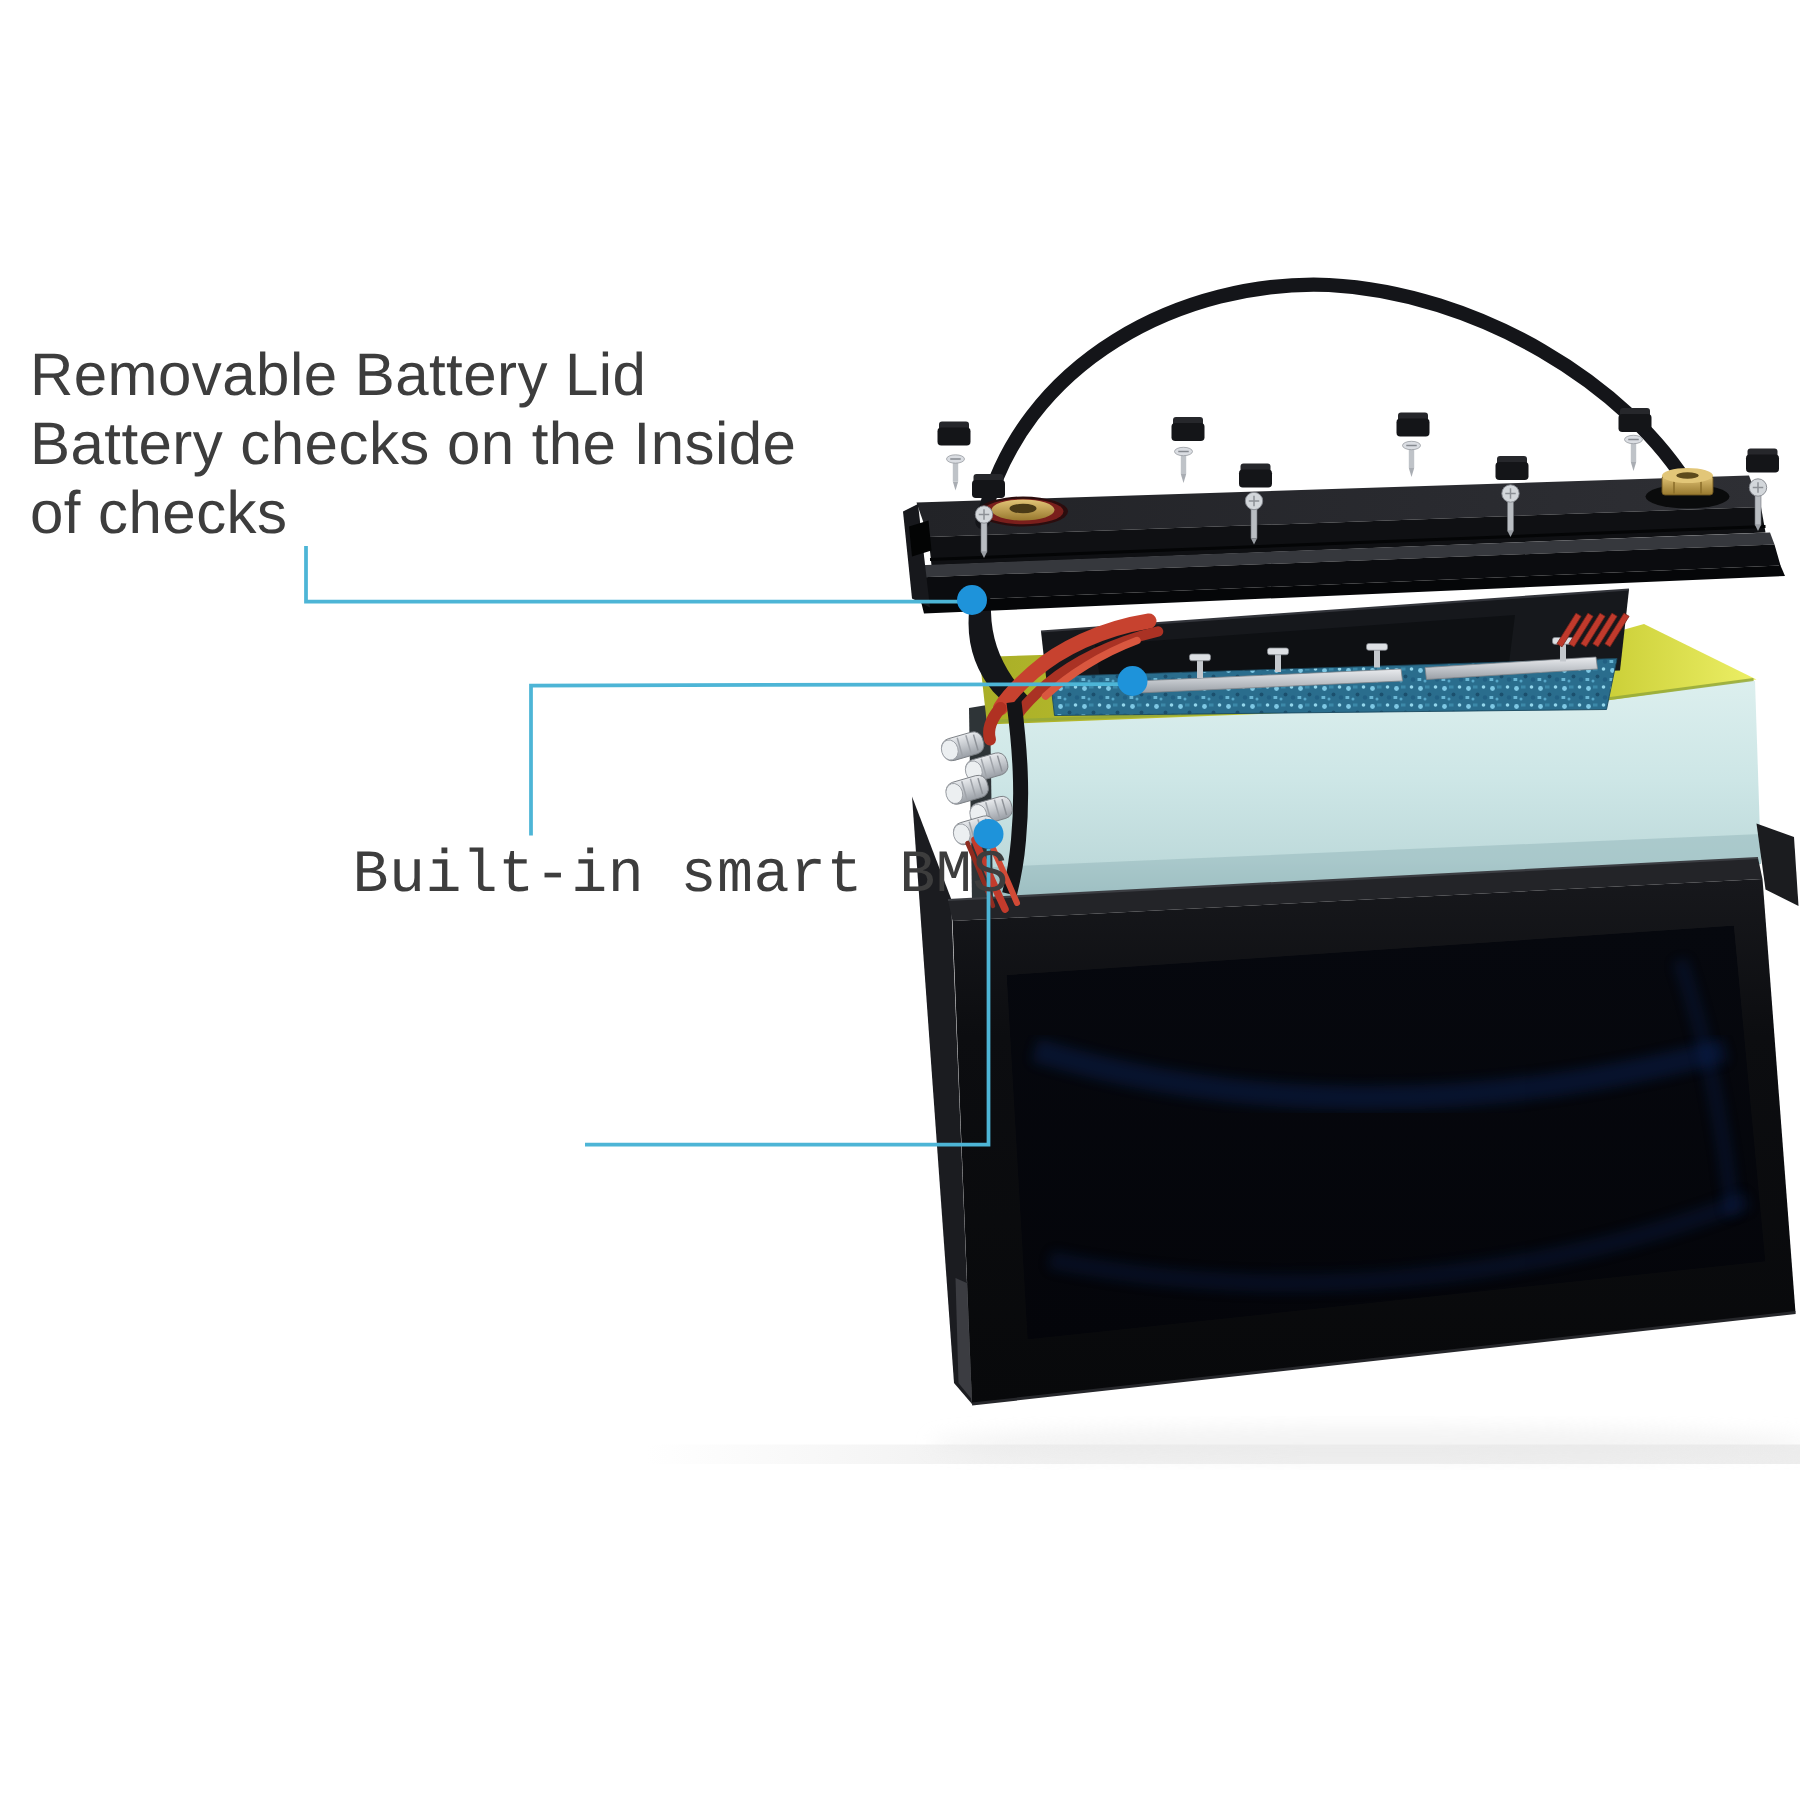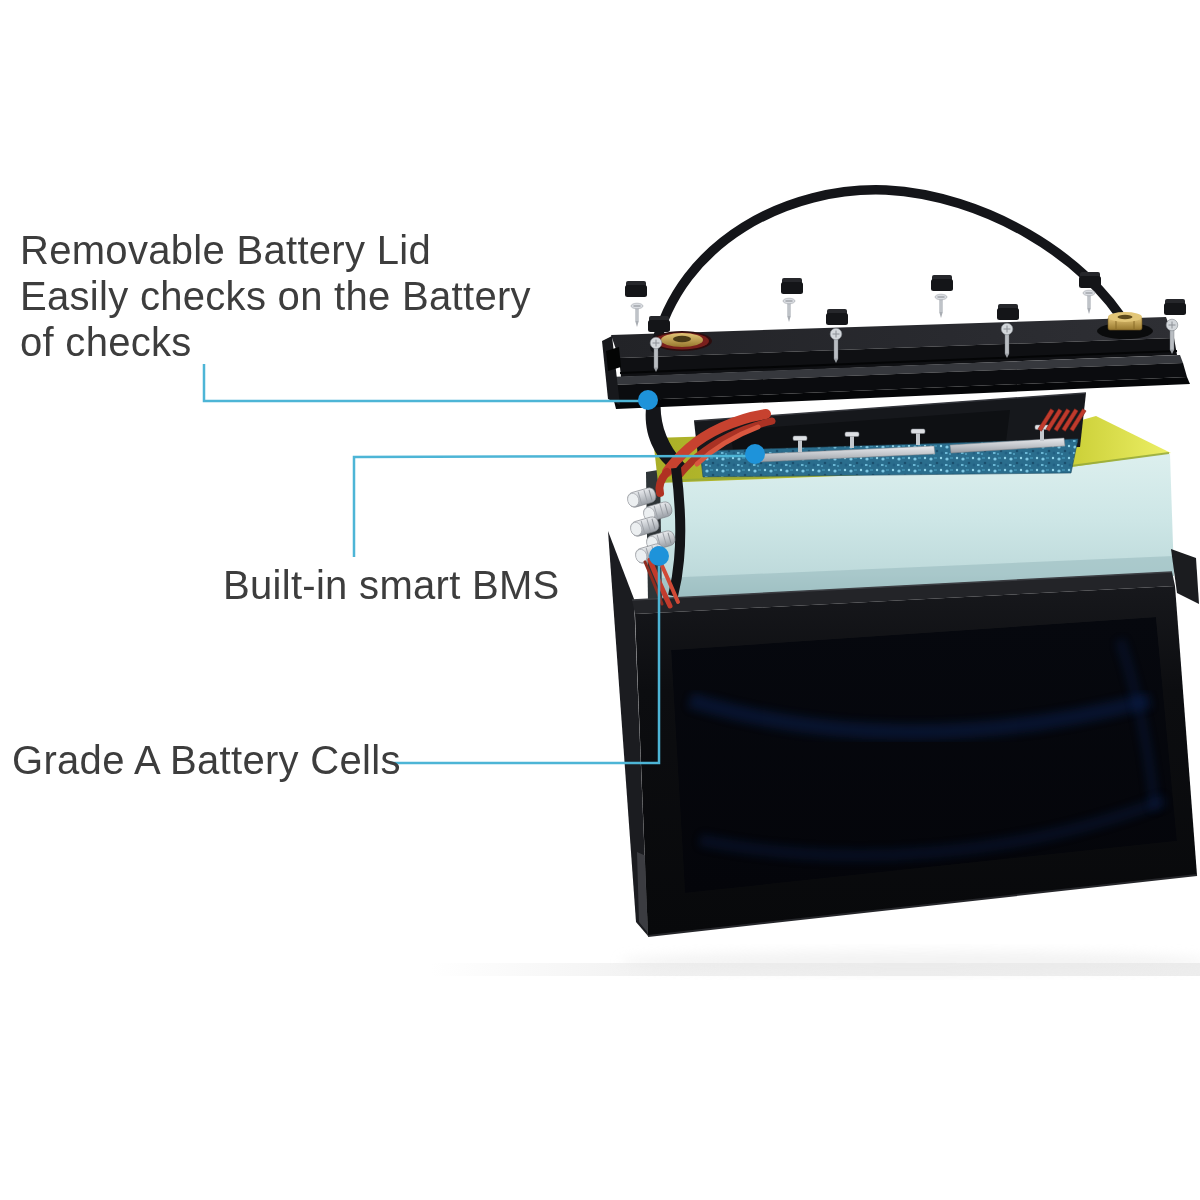--- a/index.html
+++ b/index.html
@@ -1,20 +1,20 @@
 <!DOCTYPE html>
 <html><head>
 <meta charset="utf-8">
 <style>
   html,body{margin:0;padding:0;width:1200px;height:1200px;background:#ffffff;overflow:hidden;}
   .stage{position:relative;width:1012px;height:1200px;font-family:"Liberation Sans","DejaVu Sans",sans-serif;padding-left:32px;}
   .stage svg{position:absolute;left:0;top:0;}
   .ann{position:absolute;color:#3d3d3d;font-size:40px;line-height:46px;letter-spacing:0.3px;white-space:nowrap;}
   #ann-lid{left:20px;top:227px;}
-  #ann-bms{left:223px;top:562px;}
+  #ann-bms{left:235px;top:562px;font-family:Liberation Mono, monospace;}
   #ann-cells{left:12px;top:737px;}
 </style>
 </head>
 <body>
 
 <div class="stage">
 
 <svg width="1200" height="1200" viewBox="0 0 1200 1200">
   <defs>
     <linearGradient id="packGrad" x1="0" y1="0" x2="0" y2="1">
@@ -249,23 +249,20 @@
     <circle cx="648" cy="400" r="10" fill="#1e93da"></circle>
     <polyline points="354,557 354,457 748,456" fill="none" stroke="#4db5d6" stroke-width="2.5"></polyline>
     <circle cx="755" cy="454" r="10" fill="#1e93da"></circle>
     <polyline points="390,763 659,763 659,566" fill="none" stroke="#4db5d6" stroke-width="2.5"></polyline>
     <circle cx="659" cy="556" r="10" fill="#1e93da"></circle>
   </g>
 </svg>
 
 <div class="ann" id="ann-lid">
   <div>Removable Battery Lid</div>
-  <div>Easily checks on the Battery</div>
+  <div>Battery checks on the Inside</div>
   <div>of checks</div>
 </div>
 <div class="ann" id="ann-bms">
   <div>Built-in smart BMS</div>
 </div>
-<div class="ann" id="ann-cells">
-  <div>Grade A Battery Cells</div>
+
 </div>
 
-</div>
-
 </body></html>

